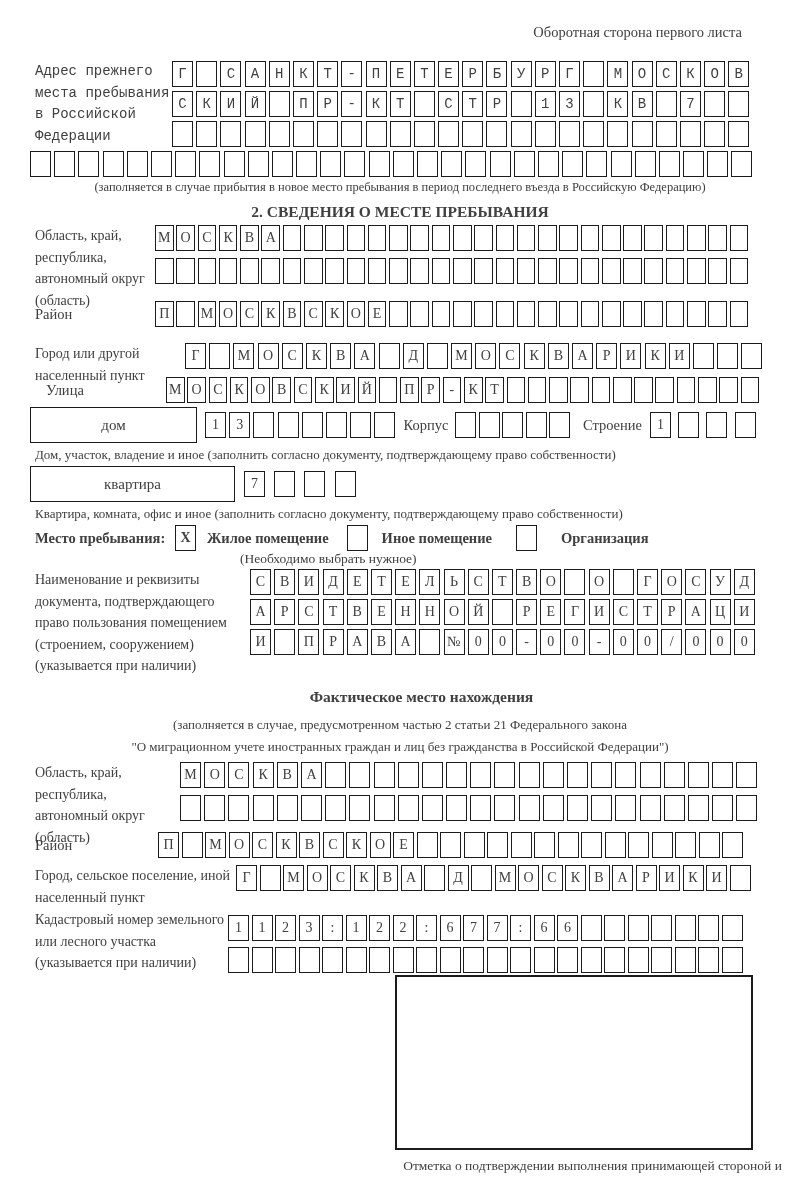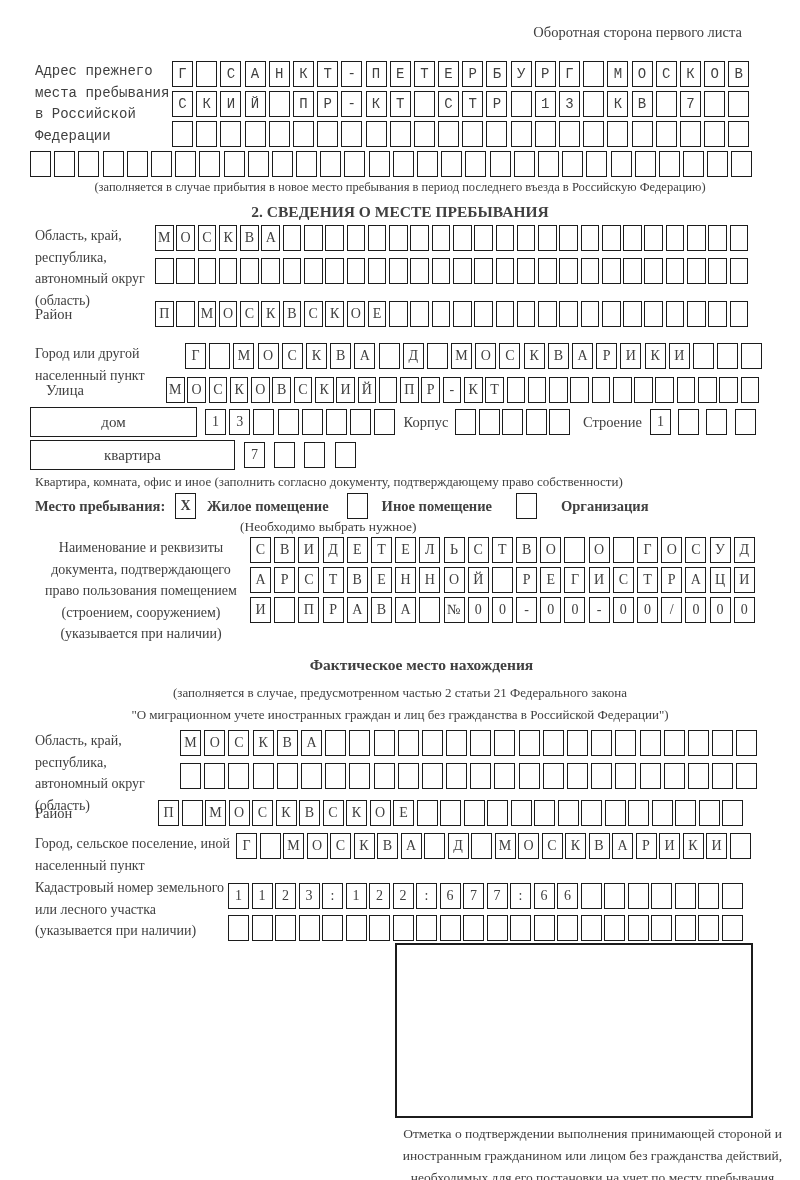--- a/index.html
+++ b/index.html
@@ -23,21 +23,21 @@
   }
   .c28 .cell { width:18.6px; margin-right:2.7px; }
   .cmd .cell { width:21px; margin-right:2.5px; }
 
   .inline-lbl { font-size:14.5px; line-height:26px; white-space:nowrap; }
   .note { font-size:13px; }
   .center { text-align:center; }
   .title { font-weight:bold; font-size:15.5px; }
 
   .wordbox {
-    box-sizing:border-box; height:30px; border:1.7px solid #1c1c1c;
+    box-sizing:border-box; height:36px; border:1.7px solid #1c1c1c;
     display:flex; align-items:center; justify-content:center; font-size:15px; background:#fff;
   }
   .chk {
     box-sizing:border-box; width:21px; height:26px; border:1.7px solid #1c1c1c;
     display:flex; align-items:center; justify-content:center; font-size:14px; background:#fff;
   }
   .stamp {
     box-sizing:border-box; margin:2px 0 0 395px; width:358px; height:175px;
     border:2px solid #1c1c1c; background:#fff;
   }
@@ -355,20 +355,21 @@
         <div class="cell"></div>
       </div>
     <div class="inline-lbl" style="margin:0 8px 0 10px;">Строение</div>
     <div class="cells" style="column-gap:4px;">
         <div class="cell">1</div>
         <div class="cell"></div>
         <div class="cell"></div>
         <div class="cell"></div>
       </div>
   </div>
+  <div class="note" style="margin:4px 0 0 35px;">Дом, участок, владение и иное (заполнить согласно документу, подтверждающему право собственности)</div>
 
   <div class="row" style="margin-top:3px; align-items:center;">
     <div class="wordbox" style="margin-left:30px; width:205px;">квартира</div>
     <div class="cells" style="margin-left:9px; column-gap:6px;">
         <div class="cell">7</div>
         <div class="cell"></div>
         <div class="cell"></div>
         <div class="cell"></div>
       </div>
   </div>
@@ -378,21 +379,21 @@
     <div class="inline-lbl" style="margin-left:35px; width:140px;">Место пребывания:</div>
     <div class="chk">X</div>
     <div class="inline-lbl" style="margin-left:11px;">Жилое помещение</div>
     <div class="chk" style="margin-left:18px;"></div>
     <div class="inline-lbl" style="margin-left:14px;">Иное помещение</div>
     <div class="chk" style="margin-left:24px;"></div>
     <div class="inline-lbl" style="margin-left:24px;">Организация</div>
   </div>
   <div class="note" style="margin:0 0 0 240px; font-size:13.5px;">(Необходимо выбрать нужное)</div>
 
-  <div class="grp" style="margin-top:2px; min-height:86px;text-align:center;">
+  <div class="grp" style="margin-top:2px; min-height:86px;">
     <div class="glabel" style="width:212px;">Наименование и реквизиты документа, подтверждающего право пользования помещением (строением, сооружением) (указывается при наличии)</div>
     <div class="gcells" style="margin-left:250px; row-gap:4px;">
       <div class="cells">
           <div class="cell">С</div>
           <div class="cell">В</div>
           <div class="cell">И</div>
           <div class="cell">Д</div>
           <div class="cell">Е</div>
           <div class="cell">Т</div>
           <div class="cell">Е</div>

